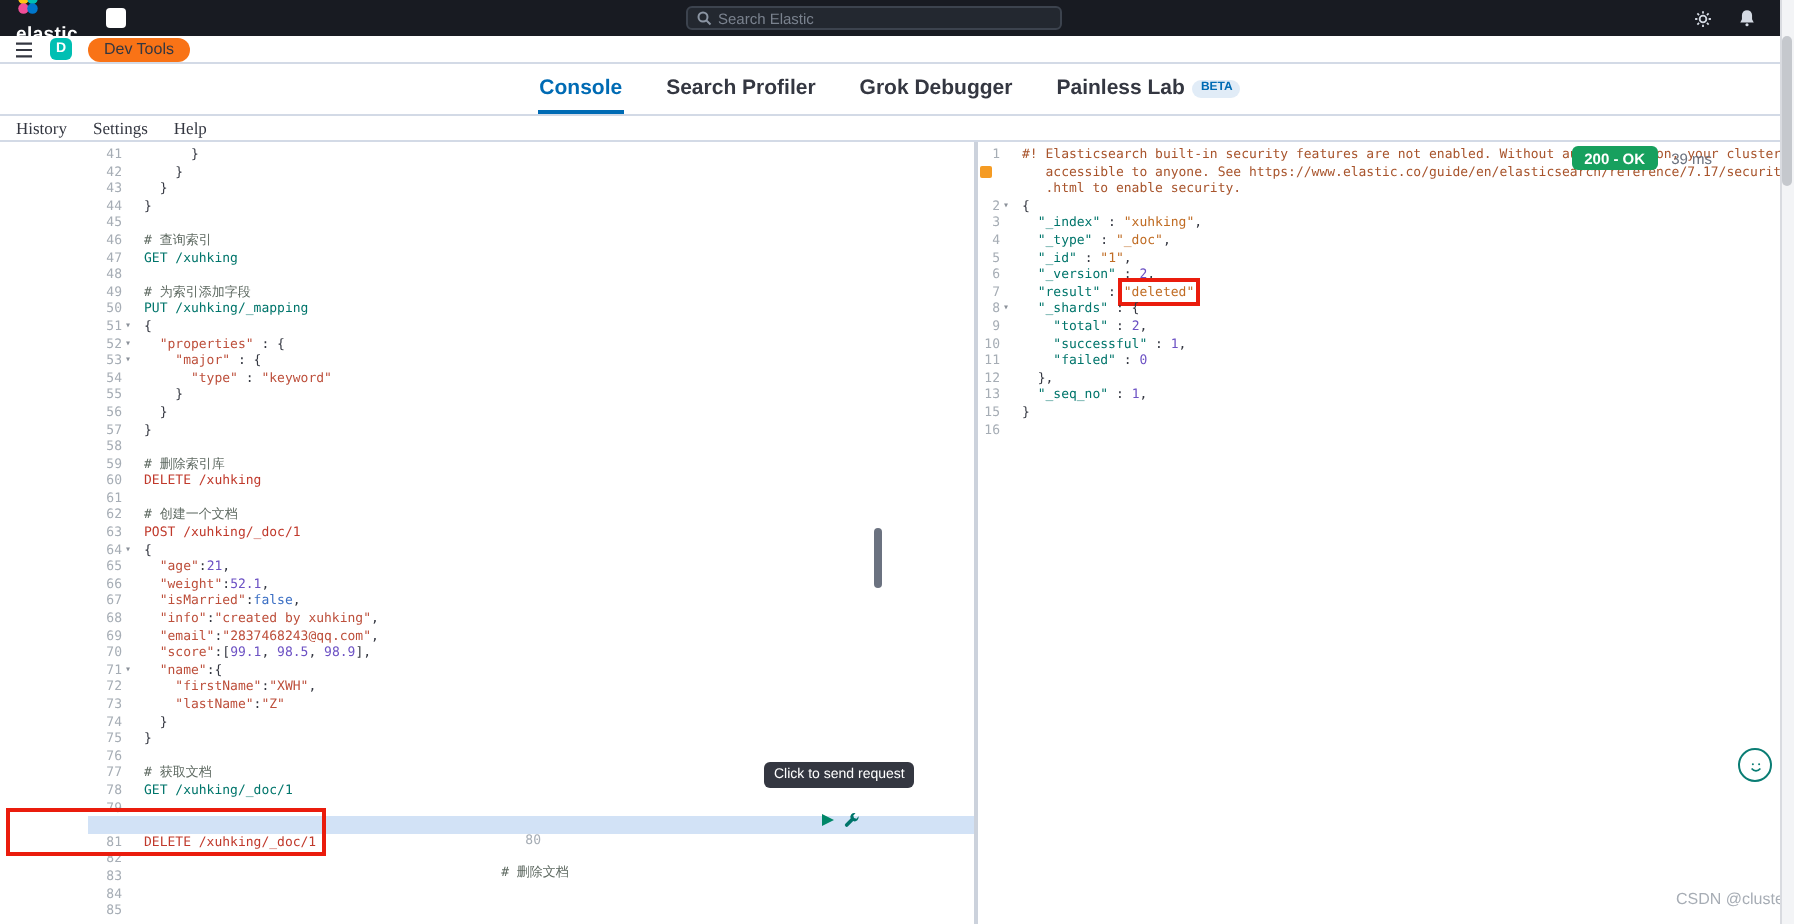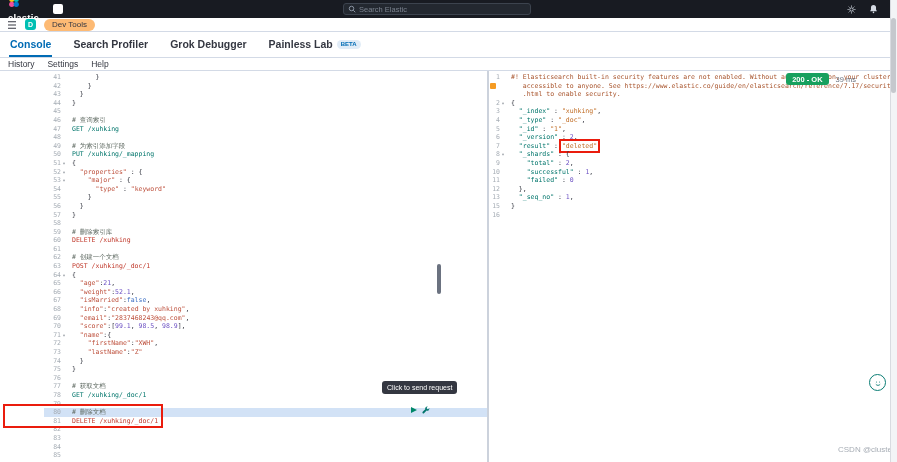--- a/index.html
+++ b/index.html
@@ -21,48 +21,48 @@
   .header-search input::placeholder { color: #7a828e; }
   .header-icons { margin-left: auto; display: flex; gap: 13px; align-items: center; margin-right: 4px; }
   .hicon { display: flex; align-items: center; }
 
   
   .breadcrumb-bar { position: absolute; top: 18px; left: 0; right: 7px; height: 14px;
     background: #fff; border-bottom: 1px solid #d3dae6; display: flex; align-items: center;
     padding: 0 7px; gap: 8px; z-index: 3; }
   .space-avatar { width: 11px; height: 11px; border-radius: 3px; background: #00bfb3;
     color: #fff; font-size: 7px; font-weight: bold; display: flex; align-items: center; justify-content: center; }
-  .breadcrumb-pill { background: #fdba74; border-radius: 8px; font-size: 8px; color: #343741;
+  .breadcrumb-pill { background: #f97316; border-radius: 8px; font-size: 8px; color: #343741;
     padding: 1px 8px; line-height: 10px; }
 
   
   .tabs-row { position: absolute; top: 32px; left: 0; right: 7px; height: 26px; background: #fff;
-    display: flex; align-items: flex-end; gap: 20px; padding: 0 9px; border-bottom: 1px solid #d3dae6; z-index: 3; }
+    display: flex; align-items: flex-end; gap: 20px; padding: 0 9px; border-bottom: 1px solid #d3dae6; z-index: 3; justify-content: center; }
   .tab { position: relative; display: flex; align-items: center; gap: 4px;
     font-size: 10.5px; font-weight: 600; color: #343741; padding: 0 1px 7px; cursor: pointer; }
   .tab.active { color: #006bb4; }
   .tab.active::after { content: ""; position: absolute; left: 0; right: 0; bottom: 0; height: 2px; background: #006bb4; }
   .beta-badge { font-size: 6px; font-weight: 700; color: #006bb4; background: #e1ecf7;
     border-radius: 6px; padding: 1px 4px; line-height: 7px; }
 
   
   .console-toolbar { position: absolute; top: 58px; left: 0; right: 7px; height: 13px; background: #fff;
     display: flex; align-items: center; gap: 13px; padding: 0 8px; border-bottom: 1px solid #d3dae6; z-index: 3; }
-  .toolbar-link { font-size: 8.5px; color: #343741; cursor: pointer; }
+  .toolbar-link { font-size: 8.5px; color: #343741; cursor: pointer; font-family: Liberation Serif, serif; }
 
   
   .main { position: absolute; top: 71px; left: 0; right: 7px; bottom: 0; display: flex; background: #fff; }
   .editor-panel { width: 445px; flex: 0 0 445px; position: relative; overflow: hidden;
     border-right: 2px solid #ccd2dc; margin-left: 44px; }
   .response-panel { flex: 1; position: relative; overflow: hidden; }
 
   .code-area { padding-top: 2px; font-family: "DejaVu Sans Mono", monospace;
     font-size: 6.5px; line-height: 8.6px; }
   .code-row { display: flex; height: 8.6px; white-space: pre; align-items: center; }
-  .row-active { background: #d2e2f6; }
+  .row-active { background: #d2e2f6; flex-direction: column; }
   .gutter { flex: 0 0 24px; width: 24px; display: flex; justify-content: flex-end; align-items: center;
     color: #a6adb5; padding-right: 1px; }
   .response-panel .gutter { flex-basis: 18px; width: 18px; }
   .fold { width: 6px; font-size: 5px; color: #8b919a; text-align: center; }
   .warn-ico { width: 6px; height: 6px; background: #f59b23; border-radius: 1px; margin-right: auto; margin-left: 1px; }
   .code-text { white-space: pre; padding-left: 4px; }
 
   .tk.p { color: #343741; }
   .tk.c { color: #5f6a62; }
   .tk.mg { color: #00756b; }

